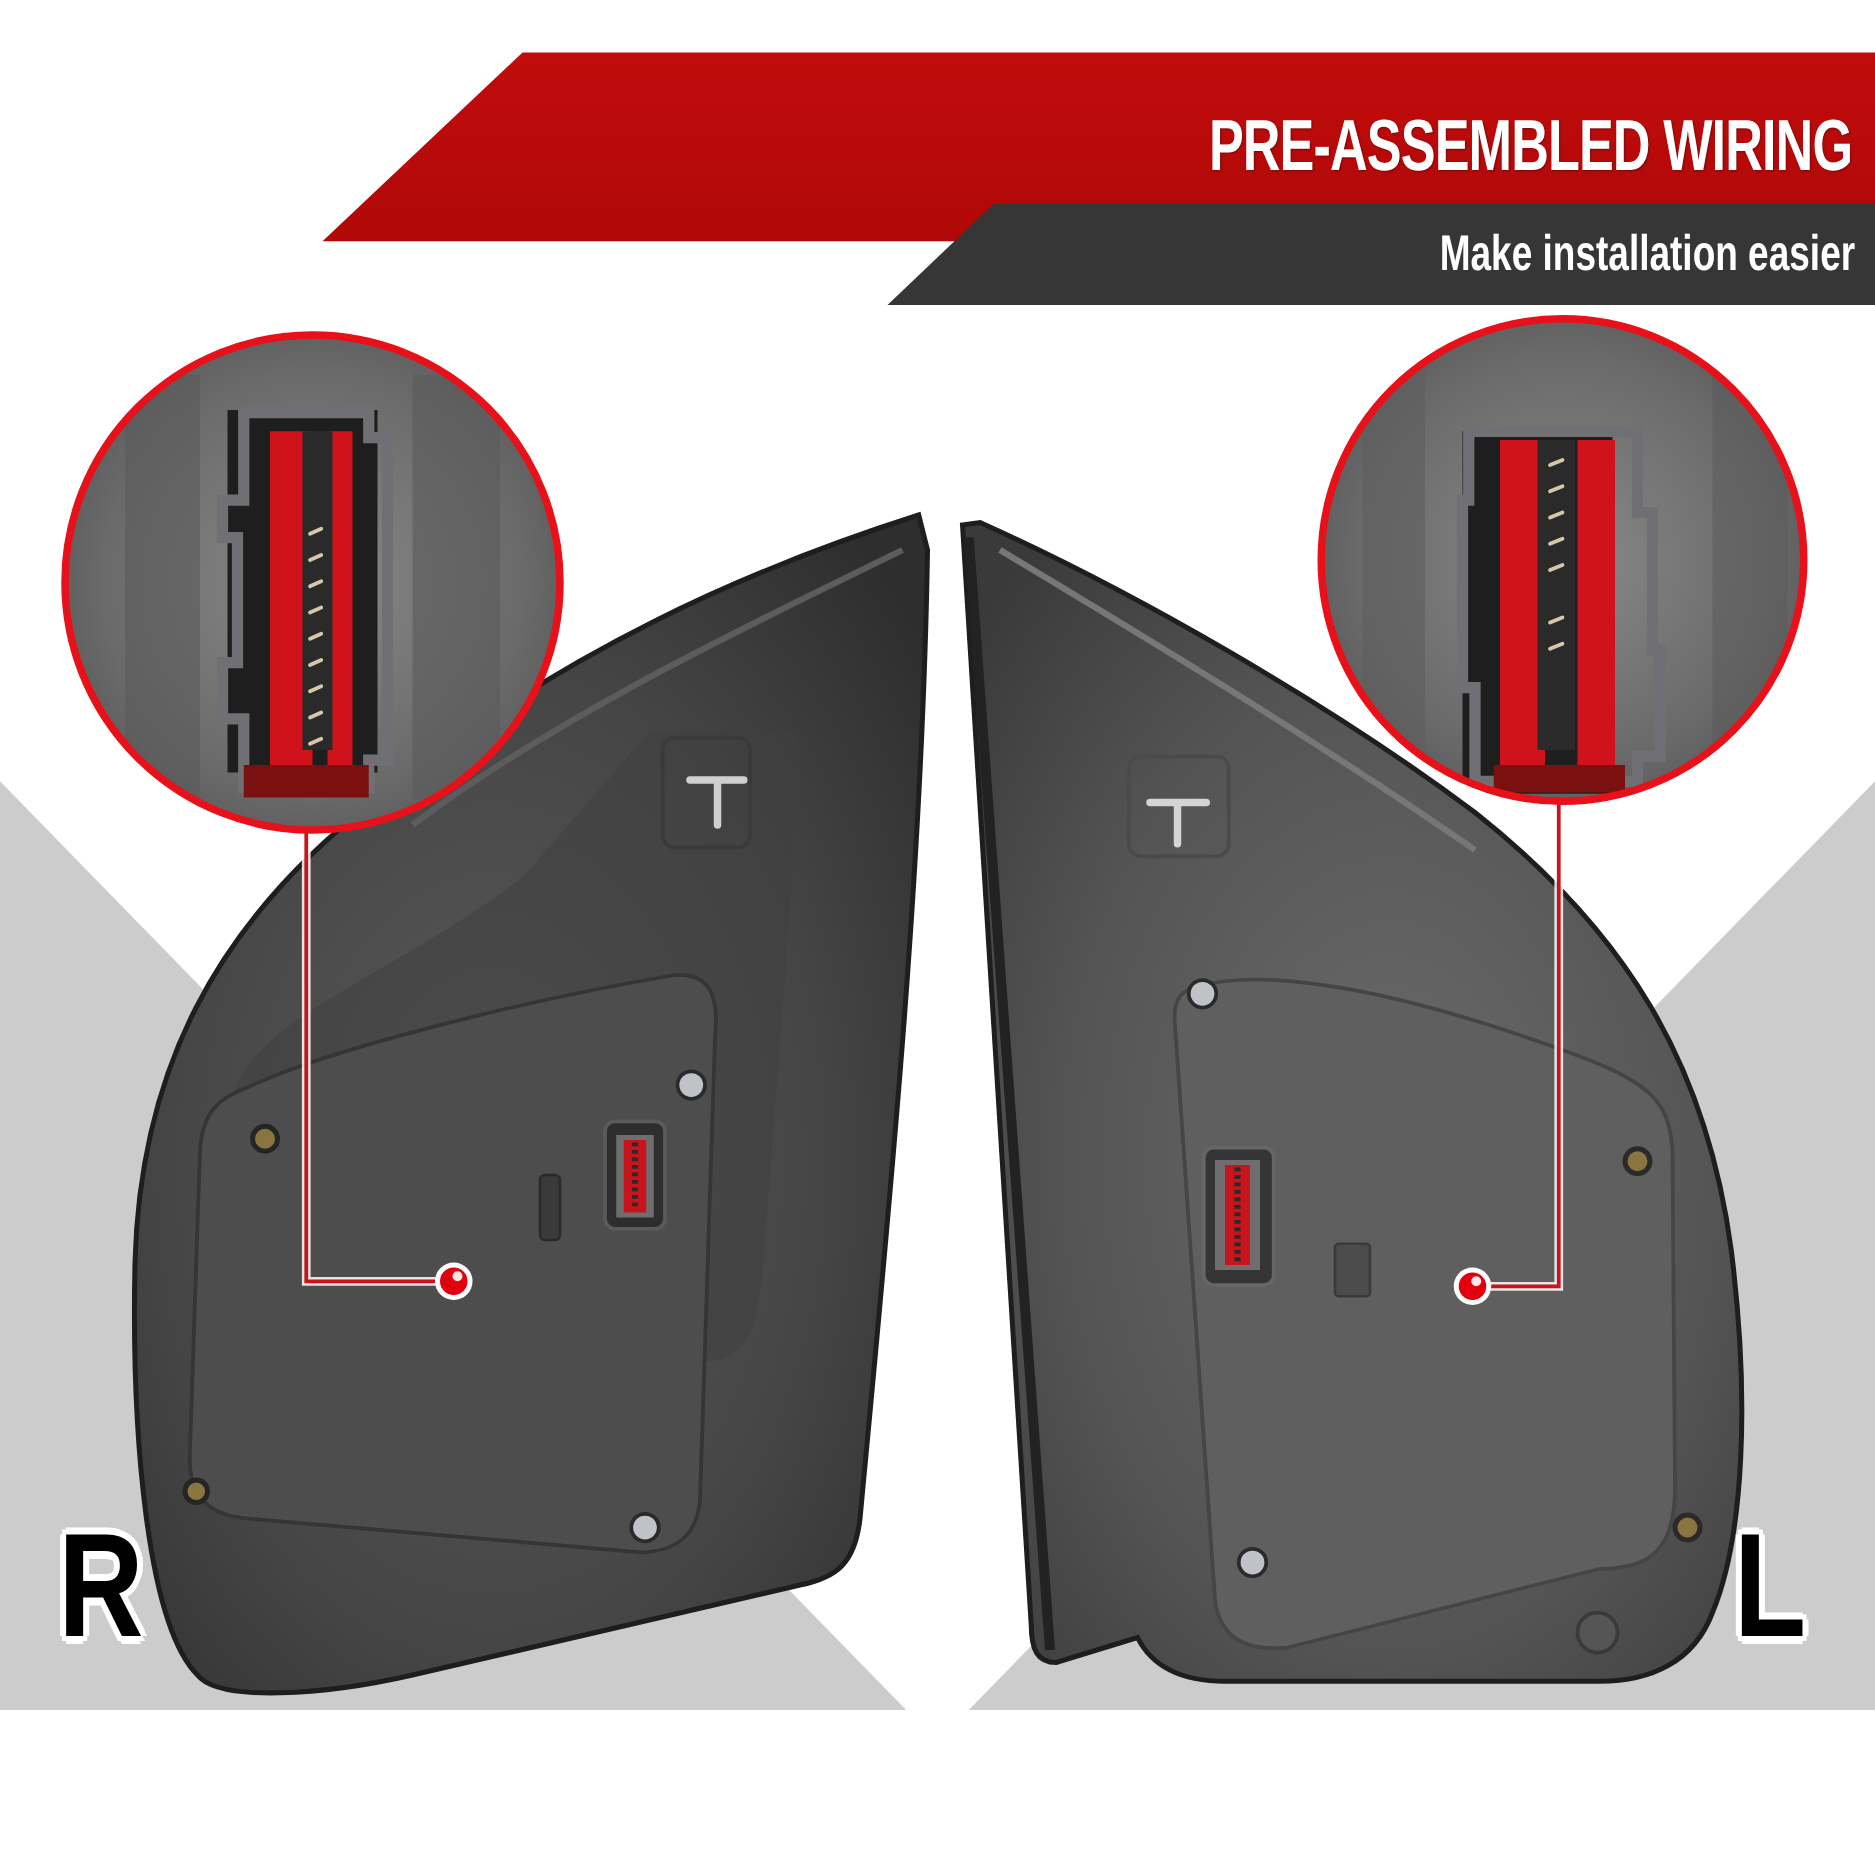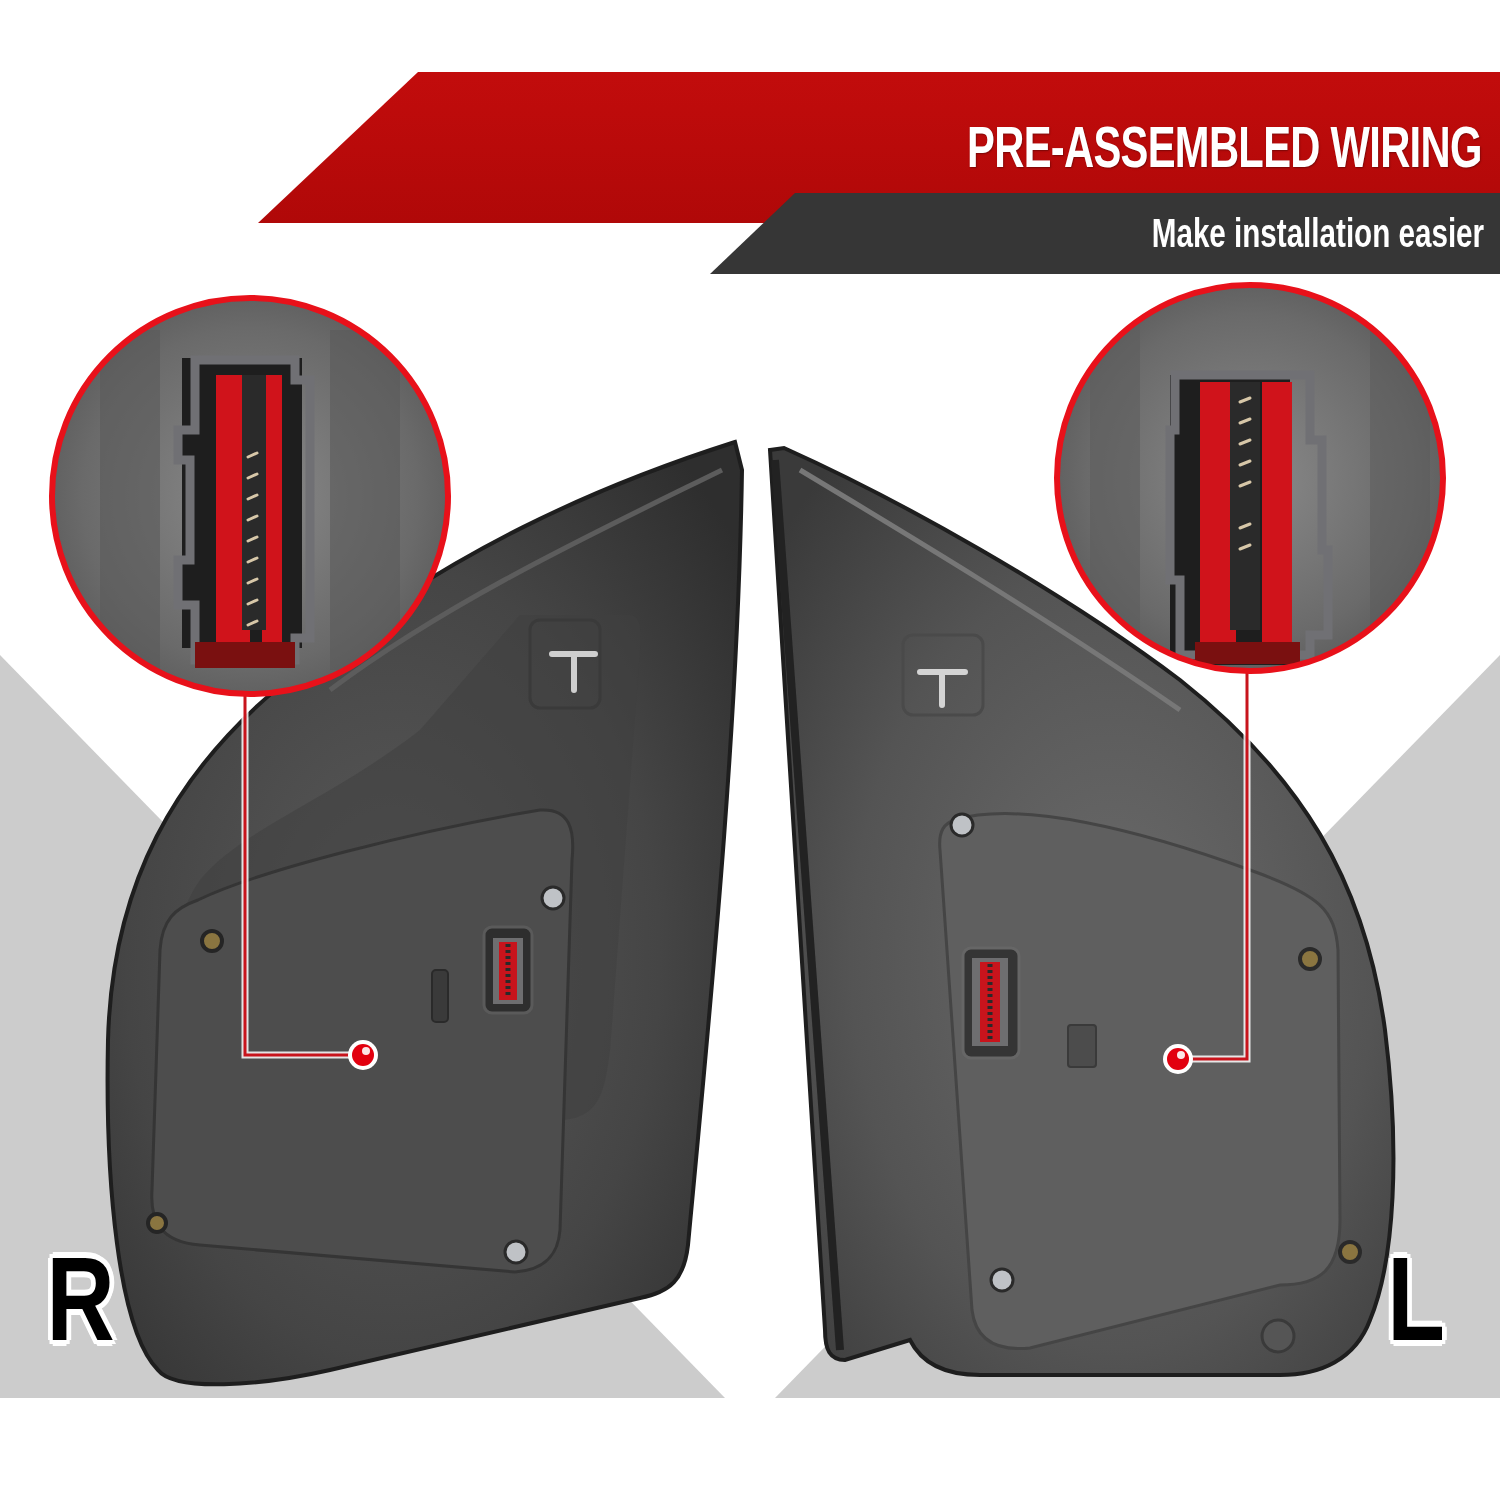--- a/index.html
+++ b/index.html
@@ -1,18 +1,18 @@
 <!DOCTYPE html>
 <html><head>
 <meta charset="utf-8">
 <style>
   * { margin:0; padding:0; box-sizing:border-box; }
   html, body { width:1500px; height:1500px; background:#ffffff; overflow:hidden; }
   body { position:relative; font-family:"Liberation Sans", sans-serif; }
-  .stage { position:absolute; left:0; top:0; width:1500px; height:1113px;margin-top:30px; }
+  .stage { position:absolute; left:0; top:0; width:1500px; height:1113px; }
   svg.scene { position:absolute; left:0; top:0; }
   .banner-title {
     position:absolute; right:18px; top:72px; height:90px;
     color:#ffffff; font-family:"Liberation Sans", sans-serif; font-weight:bold;
     font-size:58px; letter-spacing:-1px; line-height:90px;
     transform:scaleX(0.72); transform-origin:right center; white-space:nowrap;
     text-shadow:1px 1px 2px rgba(0,0,0,0.35);
   }
   .banner-sub {
     position:absolute; right:16px; top:172px; height:62px;

